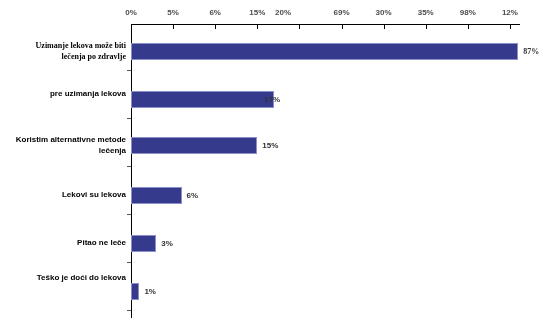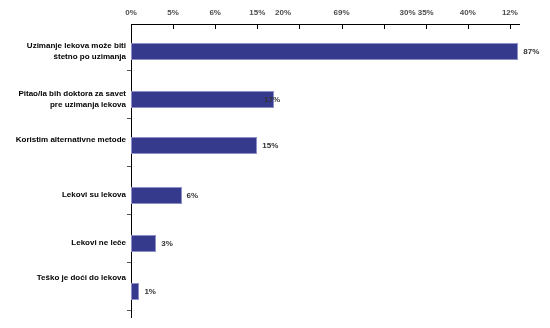--- a/index.html
+++ b/index.html
@@ -108,73 +108,73 @@
       <div class="x-tick-label" style="left: 173.1px;">5%</div>
       <div class="x-tick" style="left: 215.2px;"></div>
       <div class="x-tick-label" style="left: 215.2px;">6%</div>
       <div class="x-tick" style="left: 257.3px;"></div>
       <div class="x-tick-label" style="left: 257.3px;">15%</div>
       <div class="x-tick" style="left: 299.4px;"></div>
       <div class="x-tick-label" style="left: 283px;">20%</div>
       <div class="x-tick" style="left: 341.5px;"></div>
       <div class="x-tick-label" style="left: 341.5px;">69%</div>
       <div class="x-tick" style="left: 383.6px;"></div>
-      <div class="x-tick-label" style="left: 383.6px; margin-left: 24px;">30%</div>
+      <div class="x-tick-label" style="left: 383.6px;">30%</div>
       <div class="x-tick" style="left: 425.7px;"></div>
       <div class="x-tick-label" style="left: 425.7px;">35%</div>
       <div class="x-tick" style="left: 467.8px;"></div>
-      <div class="x-tick-label" style="left: 467.8px;">40%</div>
+      <div class="x-tick-label" style="left: 467.8px;">98%</div>
       <div class="x-tick" style="left: 509.9px;"></div>
       <div class="x-tick-label" style="left: 509.9px;">12%</div>
     </div>
 
   <div class="y-axis-line"></div>
   <div id="y-ticks">
       <div class="y-tick" style="top: 70px;"></div>
       <div class="y-tick" style="top: 118px;"></div>
       <div class="y-tick" style="top: 166px;"></div>
       <div class="y-tick" style="top: 214px;"></div>
       <div class="y-tick" style="top: 262px;"></div>
       <div class="y-tick" style="top: 310px;"></div>
     </div>
 
   <div id="rows">
-      <div class="row" style="top: 31px;">
+      <div class="row" style="top: 31px; font-family: Liberation Serif, serif;">
         <div class="cat-label" style="top: 10px;">
           <div>Uzimanje lekova može biti</div>
-          <div>štetno po uzimanja</div>
+          <div>lečenja po zdravlje</div>
         </div>
         <div class="bar" style="top: 12px; width: 387.32px; background: rgb(54, 58, 140); border-color: rgb(142, 142, 200);"></div>
         <div class="bar-value" style="left: 523.32px; top: 16px;">87%</div>
       </div>
       <div class="row" style="top: 79px;">
         <div class="cat-label" style="top: 10px;">
-          <div>Pitao/la bih doktora za savet</div>
           <div>pre uzimanja lekova</div>
         </div>
         <div class="bar" style="top: 12px; width: 143.14px; background: rgb(54, 58, 140); border-color: rgb(142, 142, 200);"></div>
         <div class="bar-value" style="left: 264px; top: 16px;">17%</div>
       </div>
       <div class="row" style="top: 125px;">
         <div class="cat-label" style="top: 10px;">
           <div>Koristim alternativne metode</div>
+          <div>lečenja</div>
         </div>
         <div class="bar" style="top: 12px; width: 126.3px; background: rgb(54, 58, 140); border-color: rgb(142, 142, 200);"></div>
         <div class="bar-value" style="left: 262.3px; top: 16px;">15%</div>
       </div>
       <div class="row" style="top: 175px;">
         <div class="cat-label" style="top: 15.25px;">
           <div>Lekovi su lekova</div>
         </div>
         <div class="bar" style="top: 12px; width: 50.52px; background: rgb(54, 58, 140); border-color: rgb(142, 142, 200);"></div>
         <div class="bar-value" style="left: 186.52px; top: 16px;">6%</div>
       </div>
       <div class="row" style="top: 223px;">
         <div class="cat-label" style="top: 15.25px;">
-          <div>Lekovi ne leče</div>
+          <div>Pitao ne leče</div>
         </div>
         <div class="bar" style="top: 12px; width: 25.26px; background: rgb(54, 58, 140); border-color: rgb(142, 142, 200);"></div>
         <div class="bar-value" style="left: 161.26px; top: 16px;">3%</div>
       </div>
       <div class="row" style="top: 271px;">
         <div class="cat-label" style="top: 2px;">
           <div>Teško je doći do lekova</div>
         </div>
         <div class="bar" style="top: 12px; width: 8.42px; background: rgb(54, 58, 140); border-color: rgb(142, 142, 200);"></div>
         <div class="bar-value" style="left: 144.42px; top: 16px;">1%</div>

